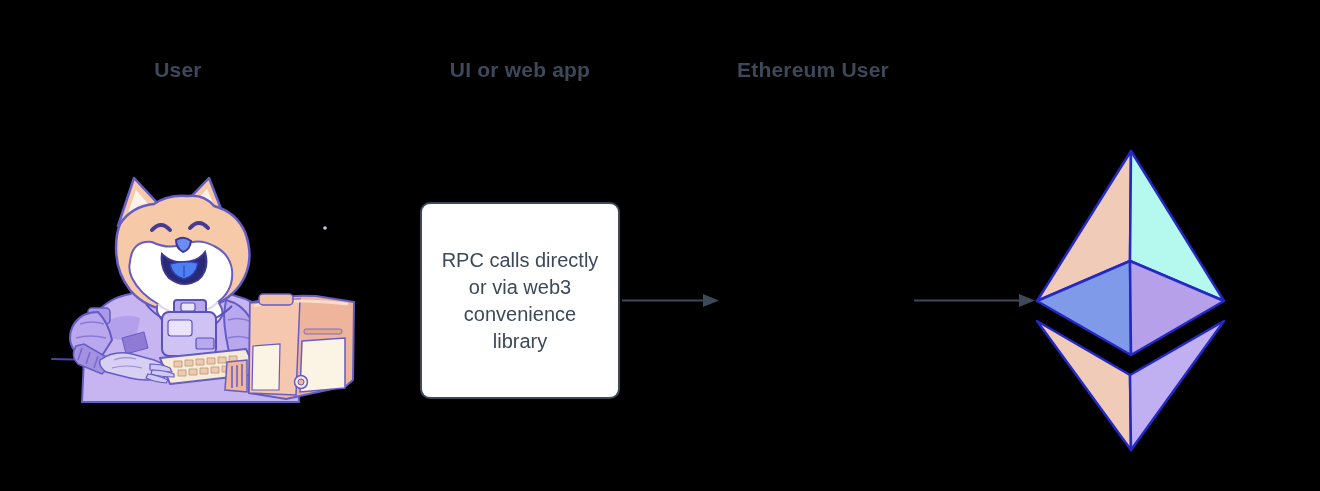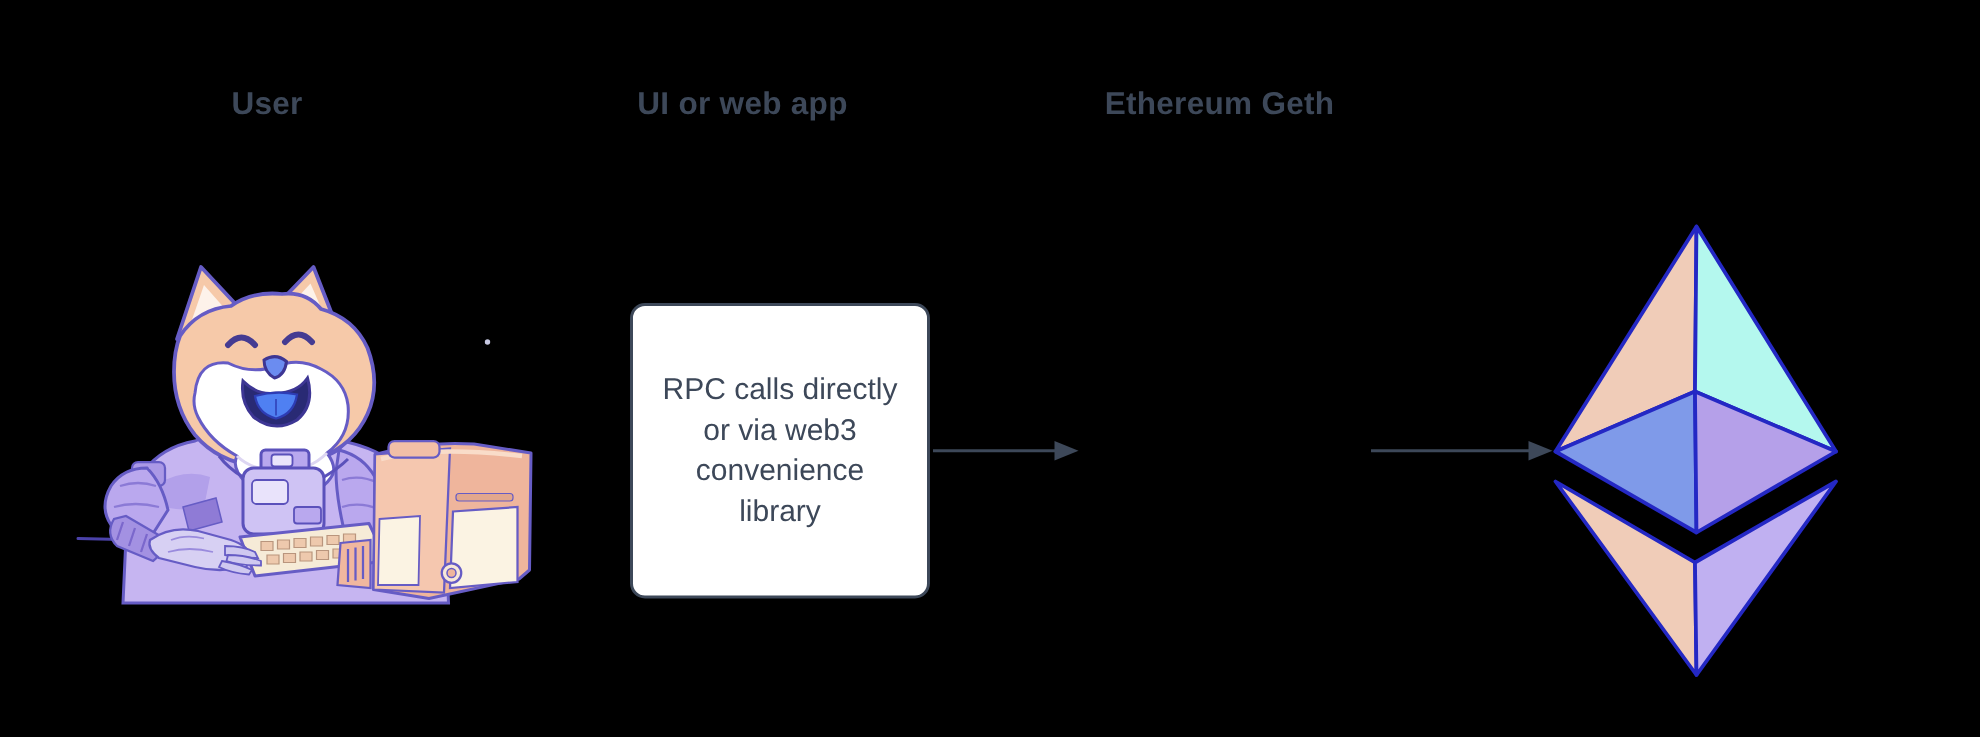--- a/index.html
+++ b/index.html
@@ -27,22 +27,22 @@
   .eth-face{stroke:#2428c4;stroke-width:2.5;stroke-linejoin:round;}
   .arrow-line{stroke:#3d4859;stroke-width:2;}
   .arrow-head{fill:#3d4859;}
 </style>
 </head>
 <body>
 
 <div id="canvas">
 
   <div class="col-label" style="left:178px">User</div>
-  <div class="col-label" style="left:495px">UI or web app</div>
-  <div class="col-label" style="left:813px">Ethereum Geth</div>
+  <div class="col-label" style="left:520px">UI or web app</div>
+  <div class="col-label" style="left:813px">Ethereum User</div>
 
   <svg id="doge" viewBox="0 0 332 242" aria-hidden="true">
 
     <path d="M4,197 L69,198.5" stroke="#4b42aa" stroke-width="2" stroke-linecap="round" fill="none"></path>
 
     <g>
       <path d="M34,240 L36,196 Q38,168 48,152 Q60,136 82,132 Q100,124 118,130 L158,130 Q186,130 208,142 Q228,152 238,172 Q248,190 250,214 L251,240 Z" fill="#c6b5f1" stroke="#665cc5" stroke-width="2"></path>
       <path d="M58,160 Q76,150 92,156 L88,176 Q70,180 56,174 Z" fill="#b2a0ea"></path>
       <path d="M214,160 Q230,172 236,192 L238,214 L224,214 Q220,180 210,166 Z" fill="#b2a0ea"></path>
       <path d="M74,176 L96,170 L100,186 L78,192 Z" fill="#8f7bd6" stroke="#665cc5" stroke-width="1"></path>

